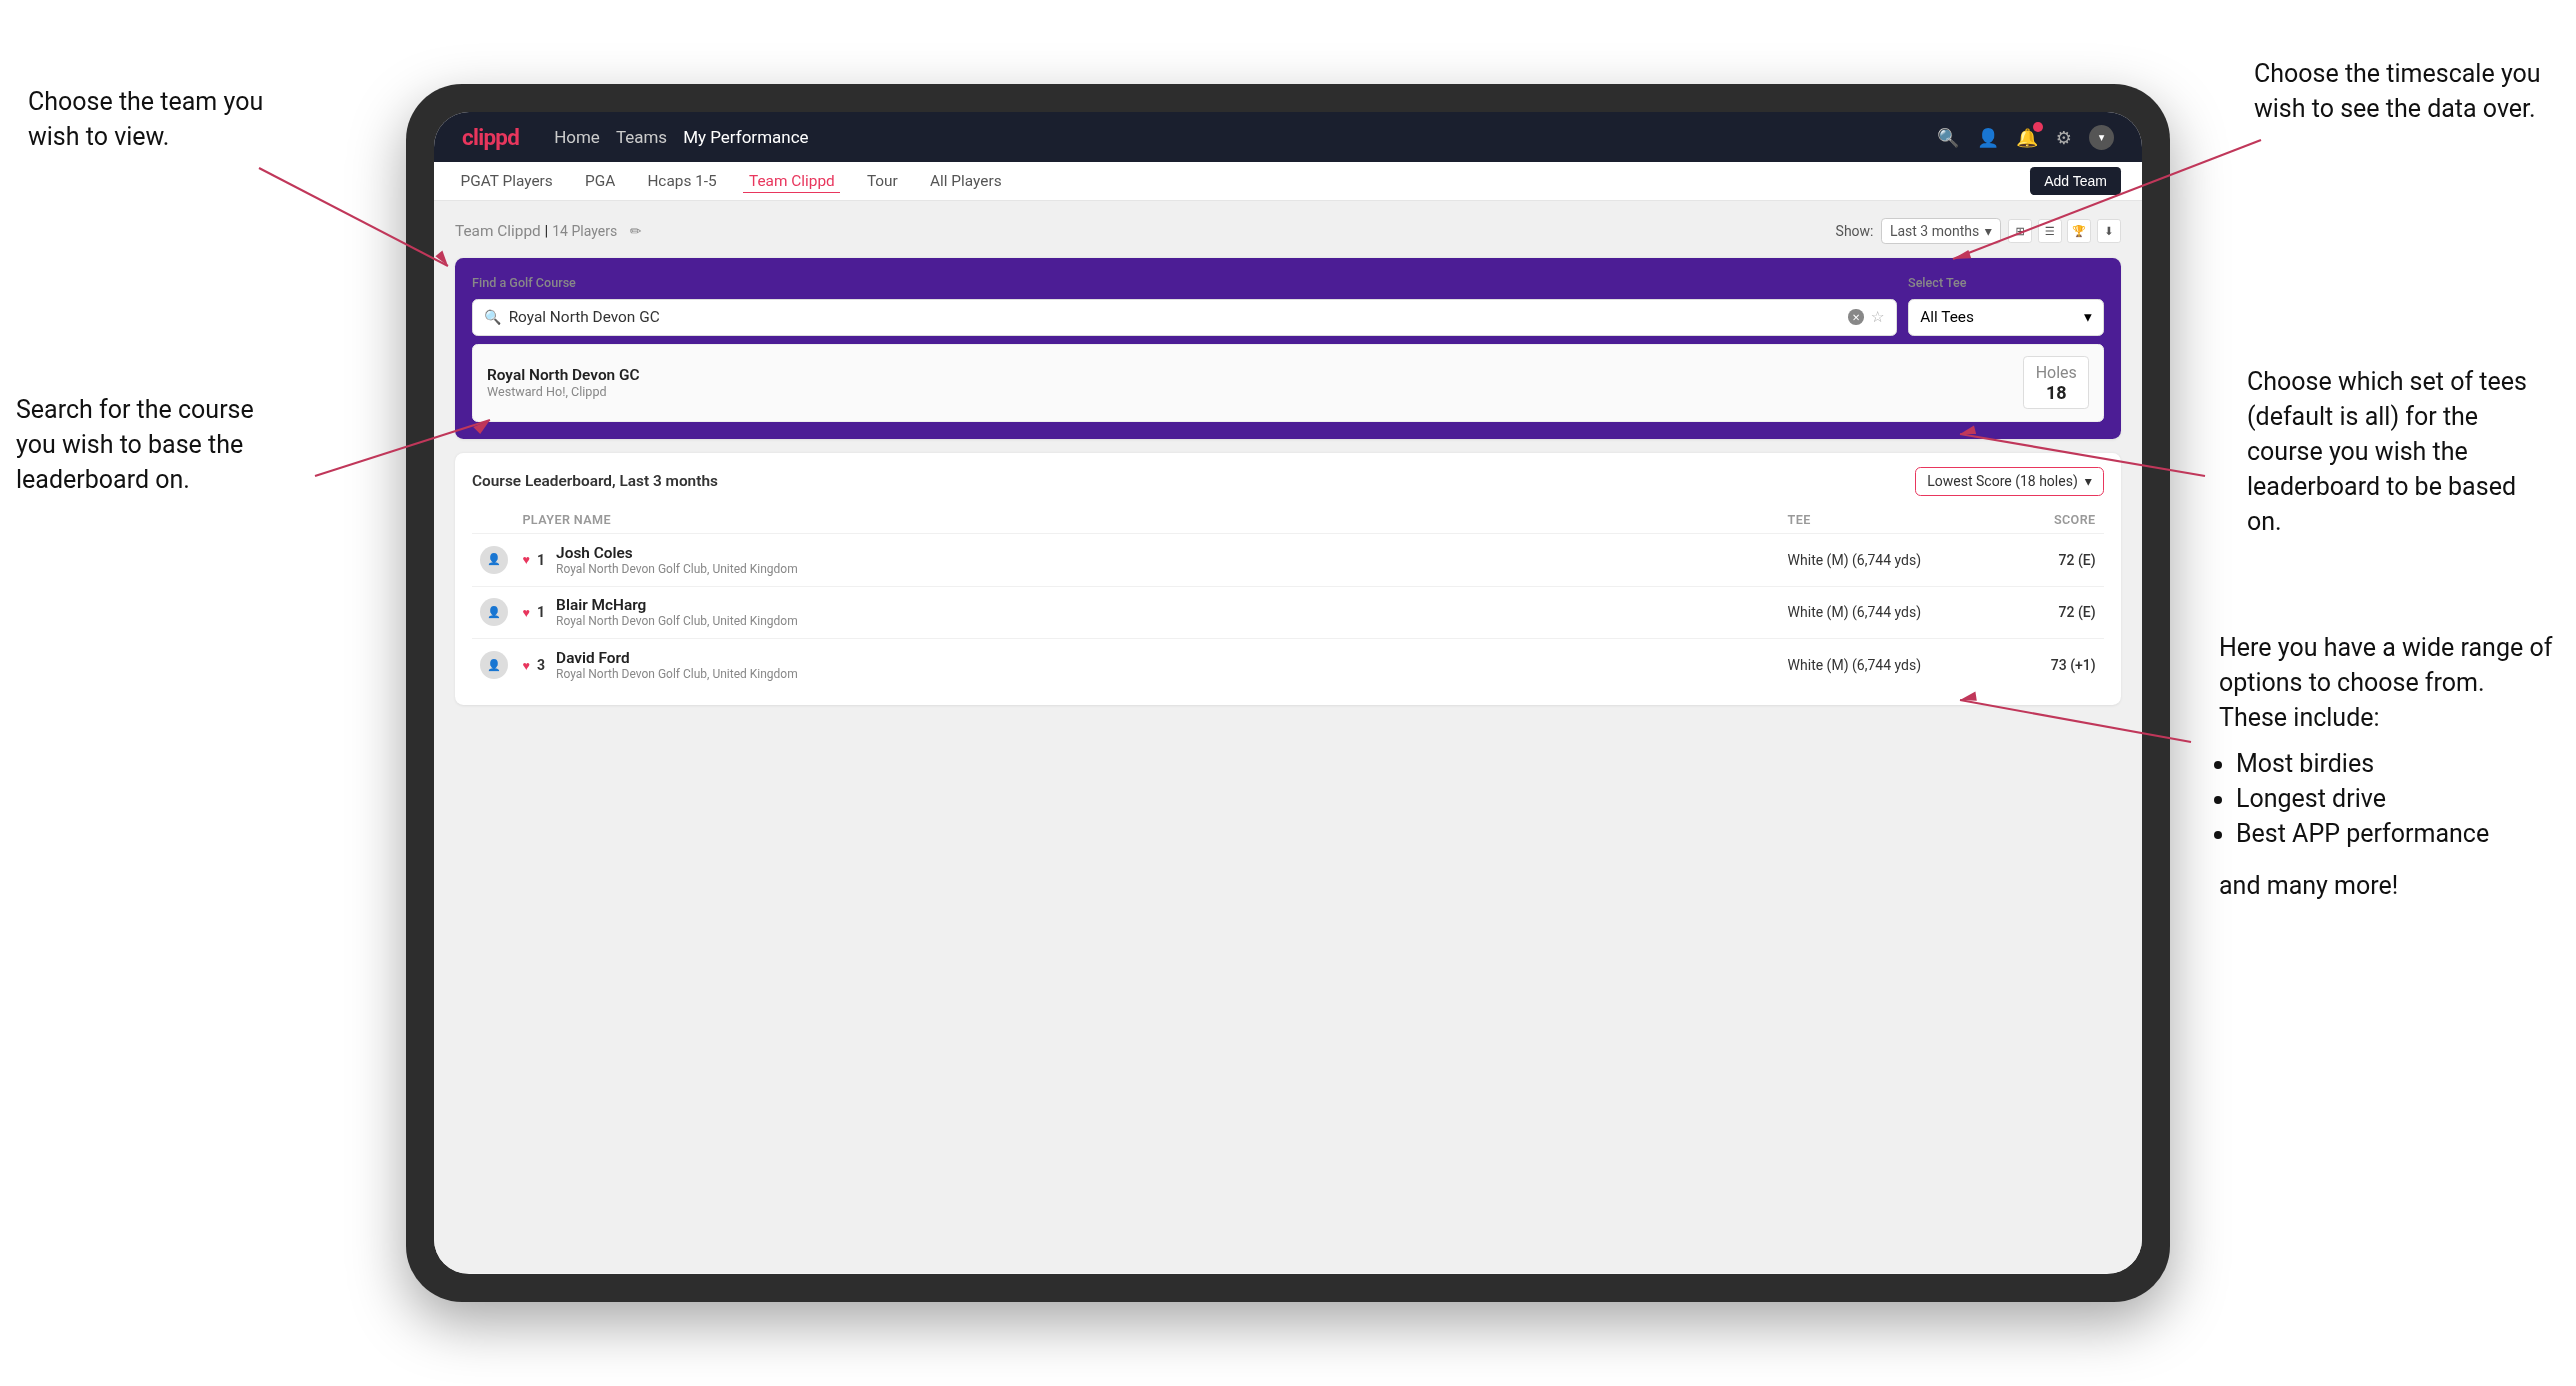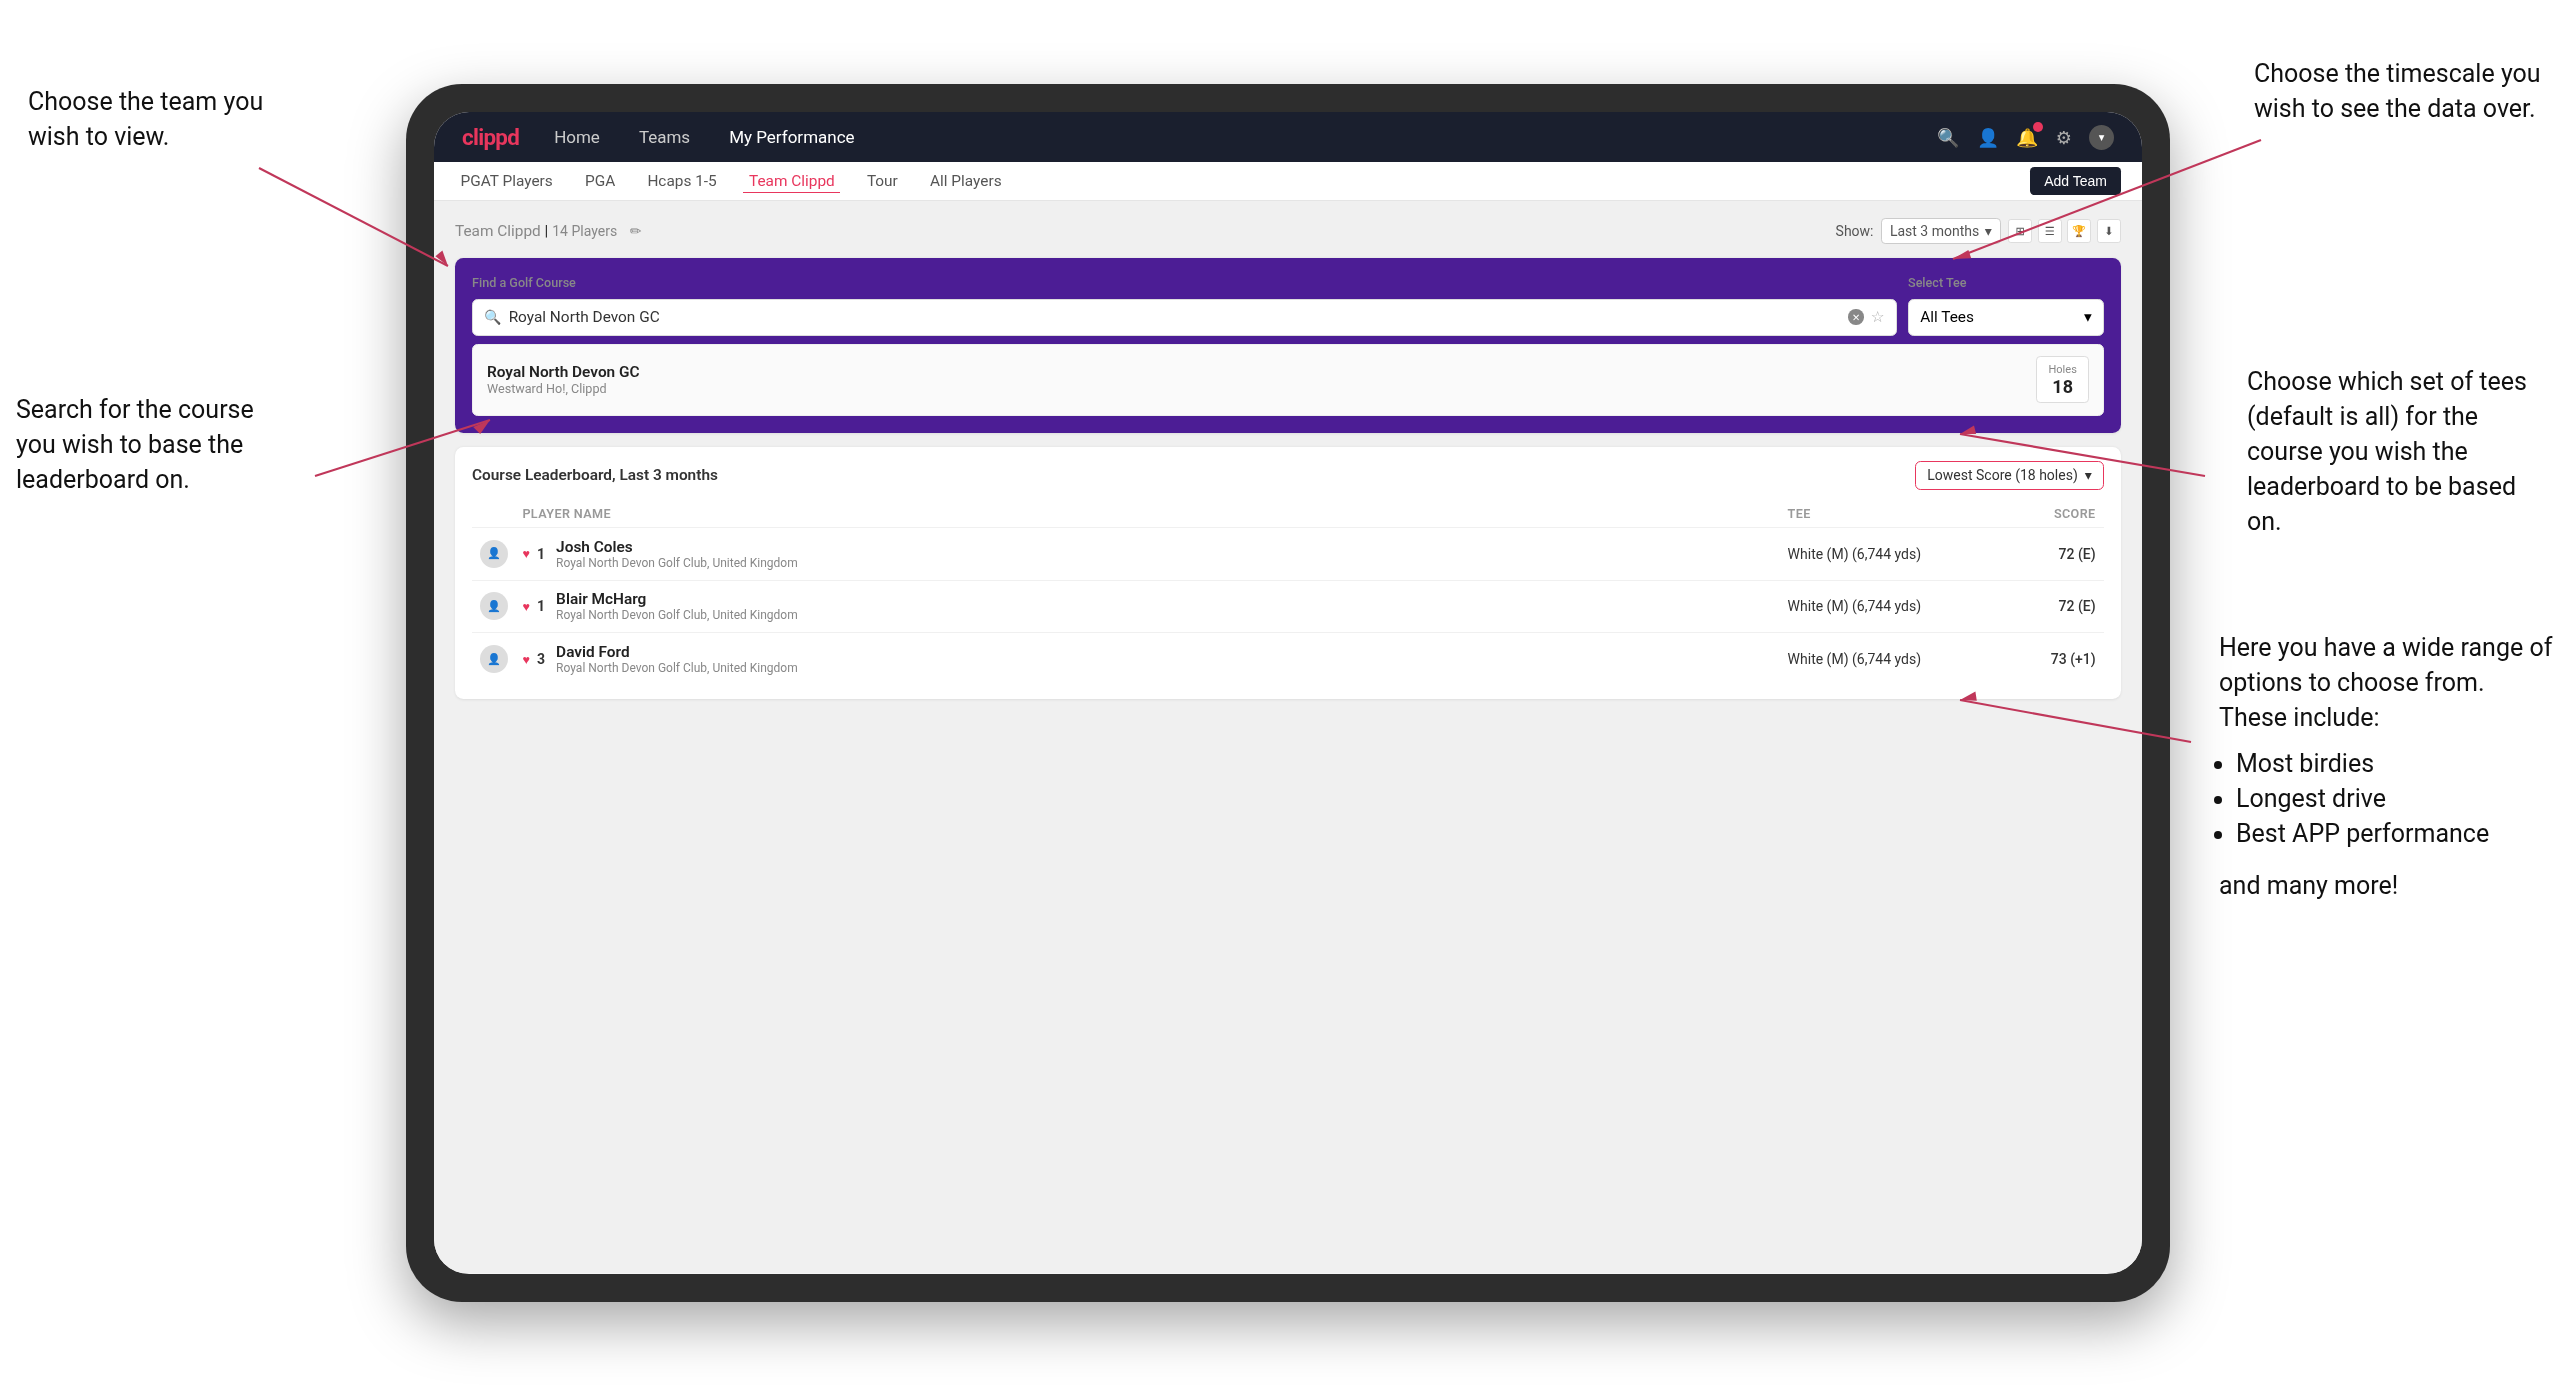--- a/index.html
+++ b/index.html
@@ -58,21 +58,21 @@
     .navbar-logo {
       color: #e8365d;
       font-size: 22.4px;
       font-weight: 700;
       letter-spacing: -0.7px;
       margin-right: 7px;
     }
 
     .navbar-nav {
       display: flex;
-      gap: 39px;
+      gap: 16px;
       flex: 1;
     }
 
     .navbar-nav-item {
       color: #ccc;
       font-size: 17px;
       cursor: pointer;
     }
 
     .navbar-nav-item.active {
@@ -338,21 +338,21 @@
       flex-direction: column;
       align-items: center;
       background: #fff;
       border: 0.7px solid #ddd;
       border-radius: 4.2px;
       padding: 5.6px 11.2px;
       min-width: 49px;
     }
 
     .holes-label {
-      font-size: 11px;
+      font-size: 16px;
       color: #888;
     }
 
     .holes-value {
       font-size: 18px;
       font-weight: 700;
       color: #222;
     }
 
     

